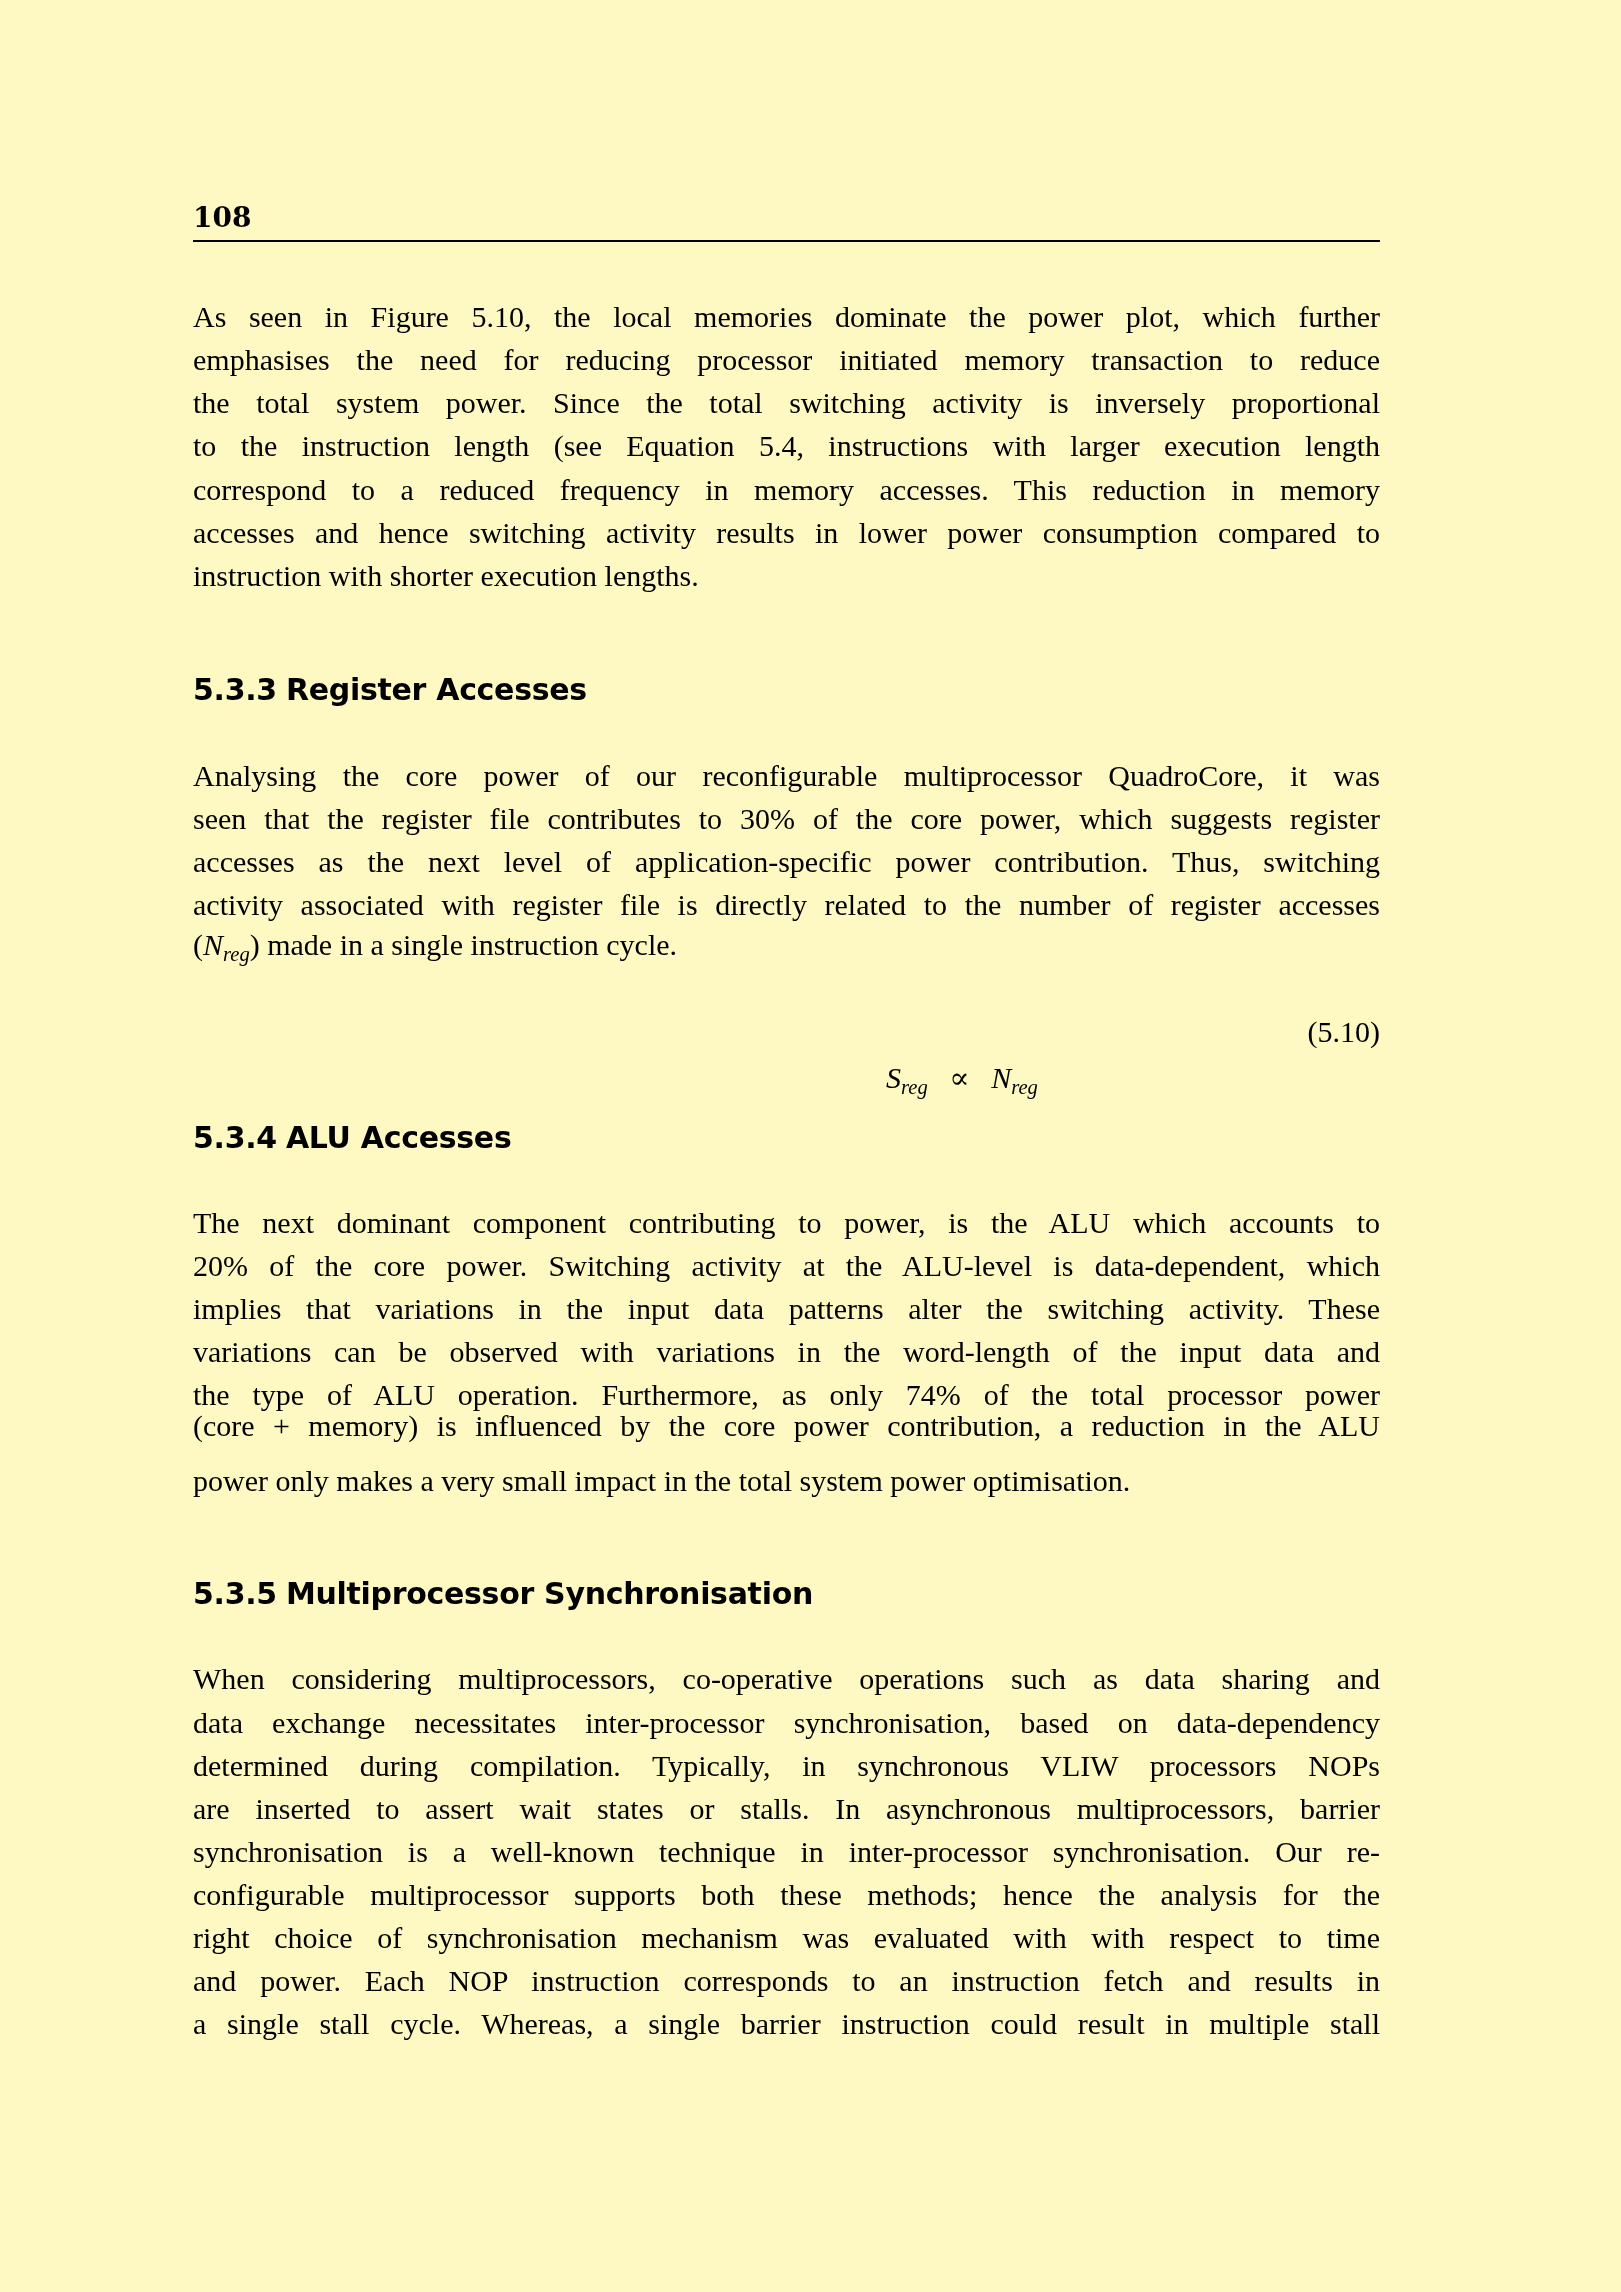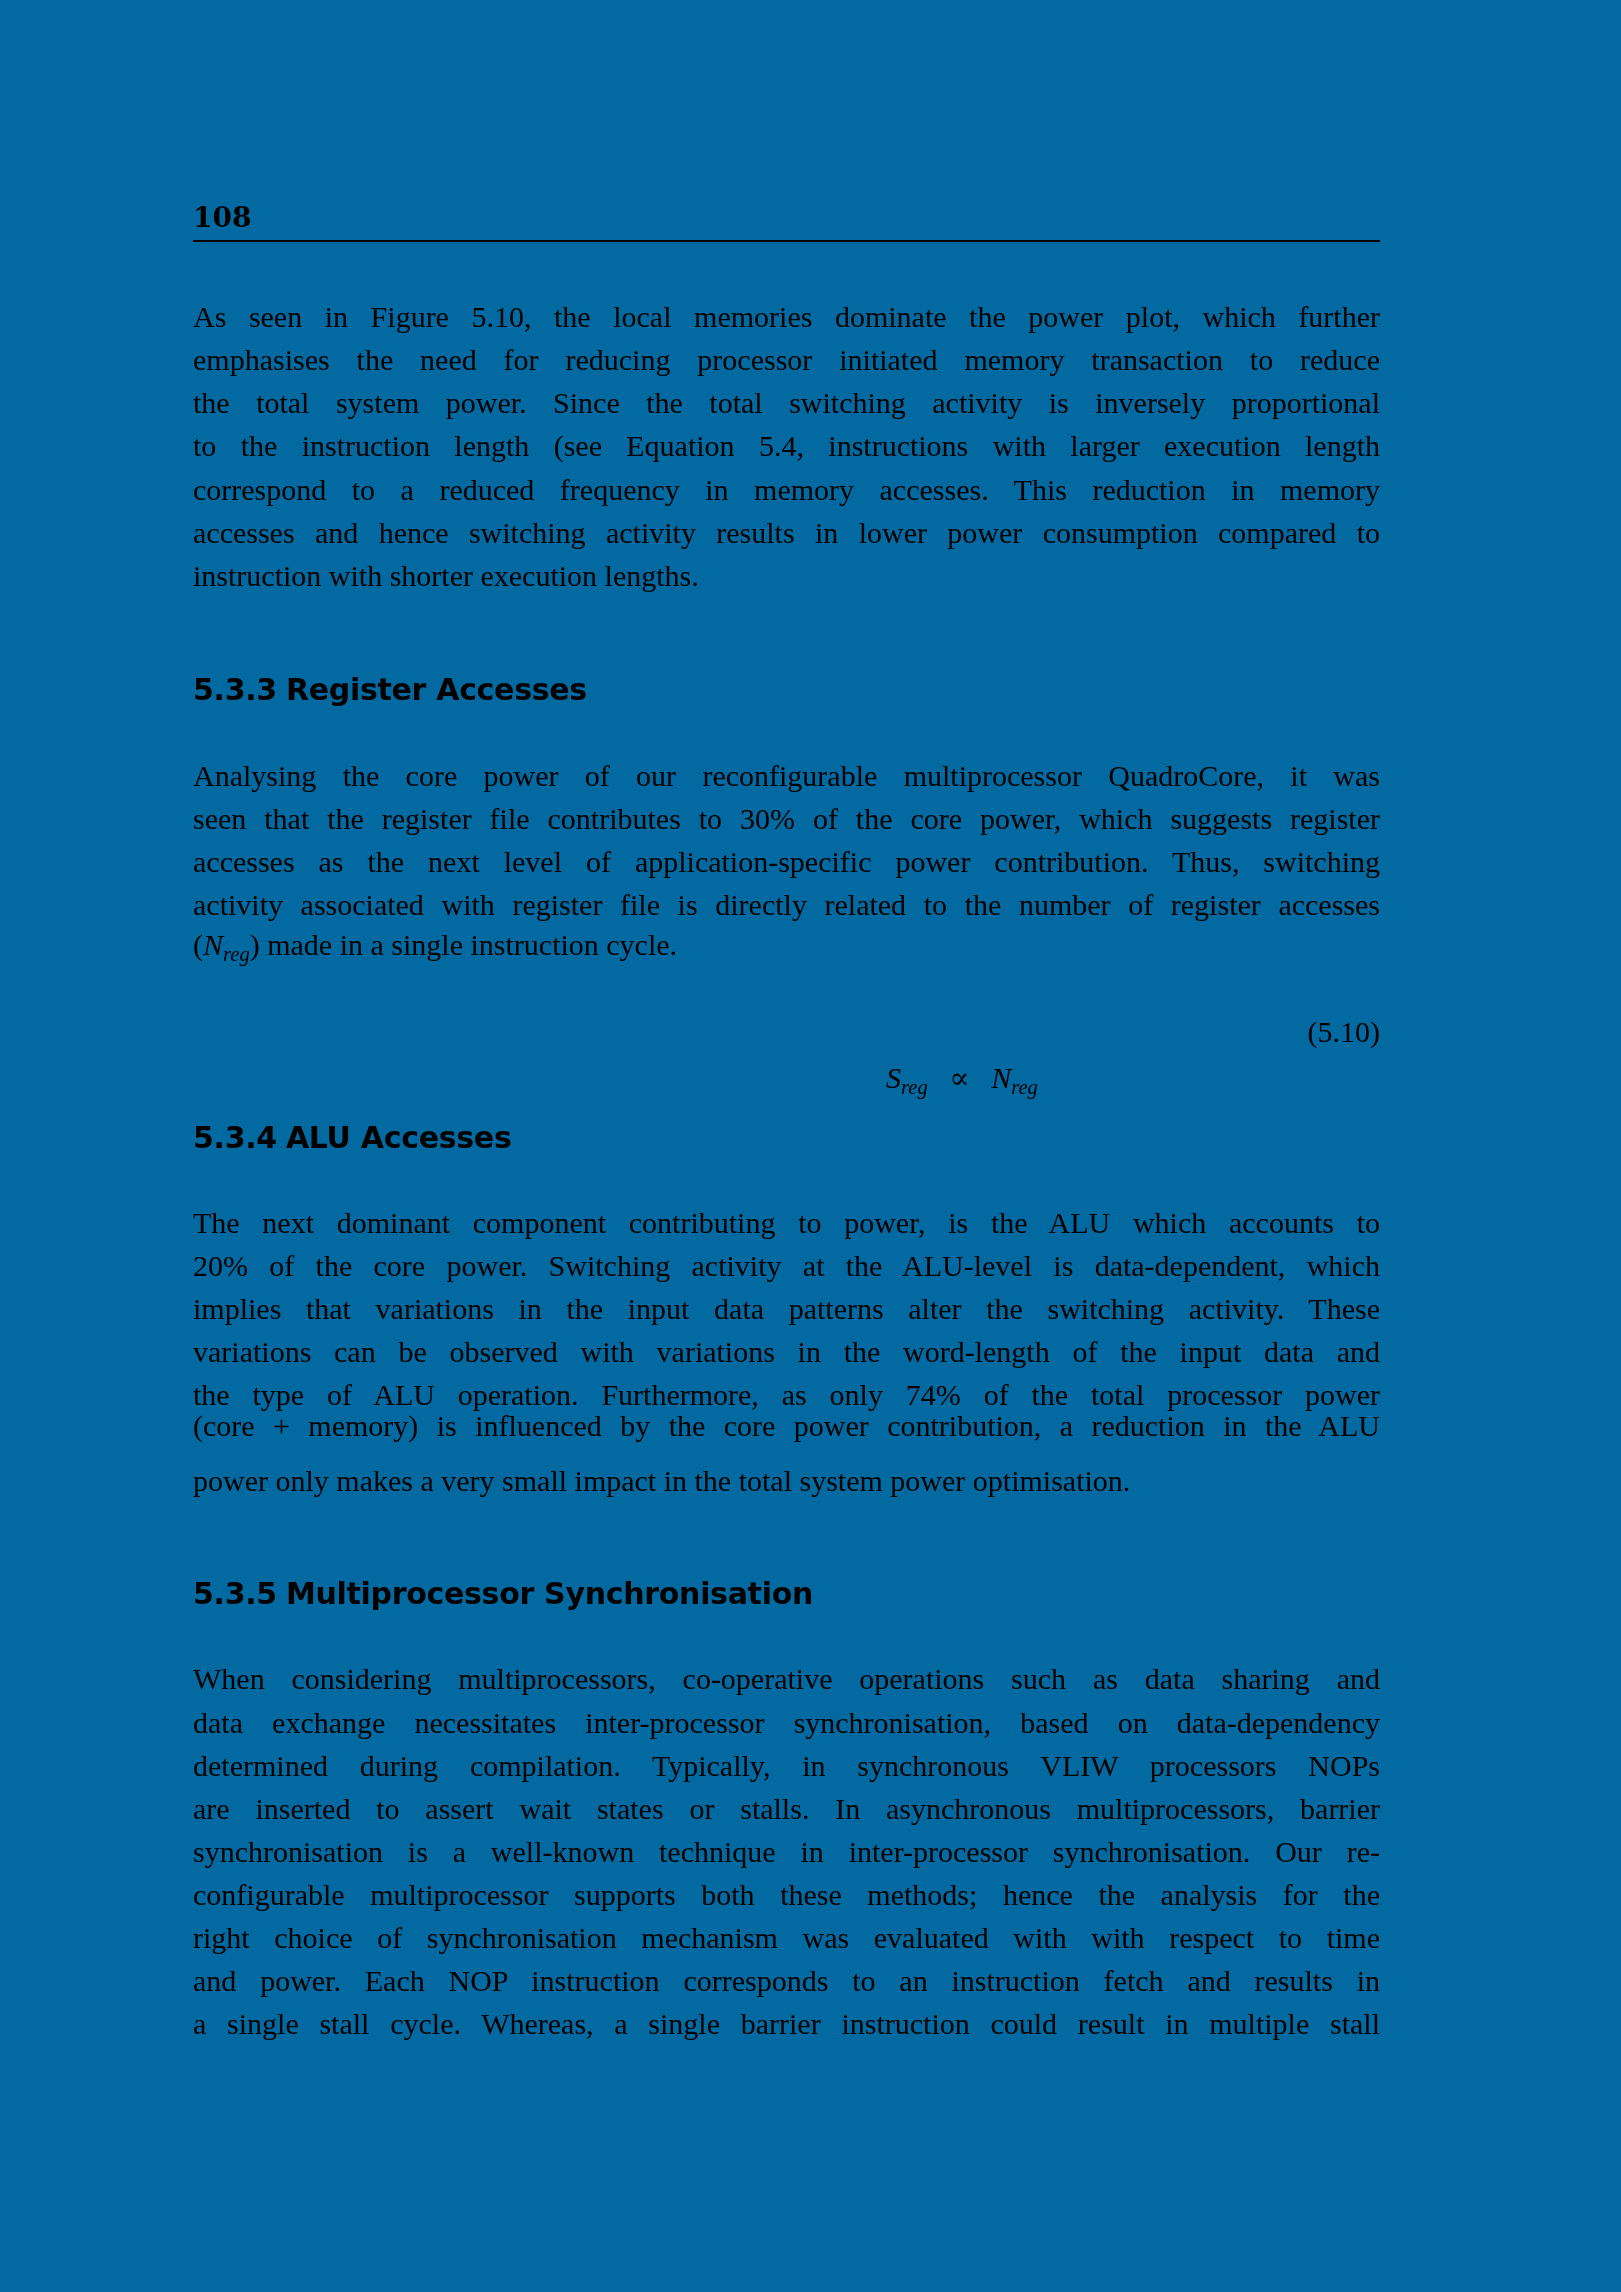--- a/index.html
+++ b/index.html
@@ -1,17 +1,17 @@
 <!DOCTYPE html>
 <html><head>
 <meta charset="utf-8">
 <style>
   html, body { margin: 0; padding: 0; background: #ffffff; }
   body { width: 1621px; height: 2293px; position: relative; overflow: hidden; color: #000; }
-  .page { position: absolute; left: 0; top: 0; width: 1621px; height: 2293px; background: #0369a1; }
+  .page { position: absolute; left: 0; top: 0; width: 1621px; height: 2293px; background: #fef9c3; }
 
   .running-header { position: absolute; left: 193px; width: 1187px; top: 198px; height: 39px;
     font-family: "DejaVu Serif", "Liberation Serif", serif; font-weight: bold; font-size: 29px; line-height: 39px; }
   .running-header .pno { position: absolute; left: 0; top: 0; font-size: 28px; }
   .running-header .chap { position: absolute; right: 0; top: 0; font-size: 28px; white-space: nowrap; letter-spacing: 0.1px; }
   .header-rule { position: absolute; left: 193px; width: 1187px; top: 240px; height: 1.5px; background: #000; }
 
   .line { position: absolute; left: 193px; width: 1187px; height: 43px; line-height: 43px;
     font-family: "Liberation Serif", "DejaVu Serif", serif; font-size: 30px; white-space: nowrap;
     text-align: justify; text-align-last: justify; }

